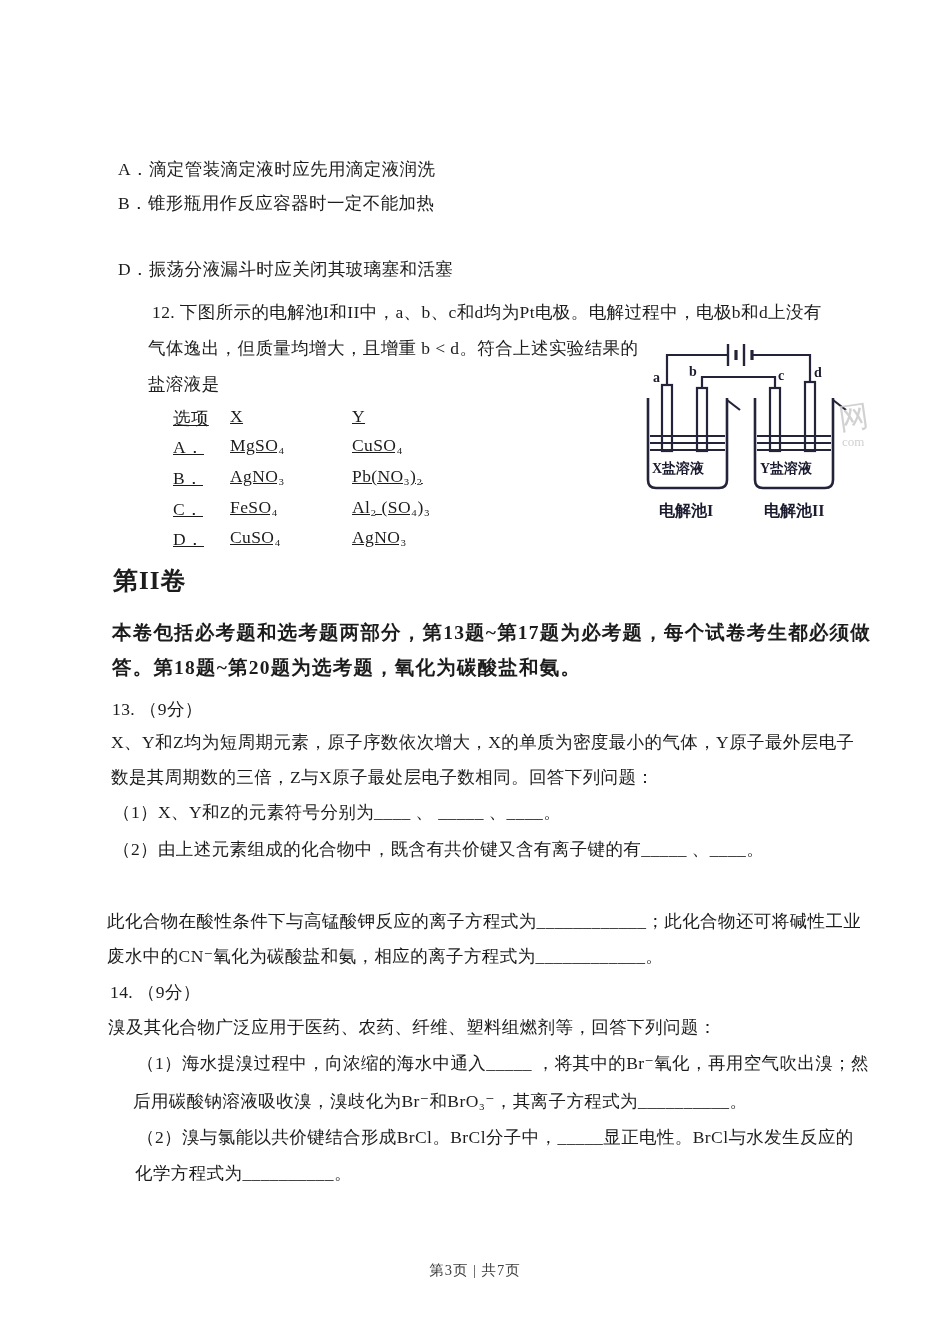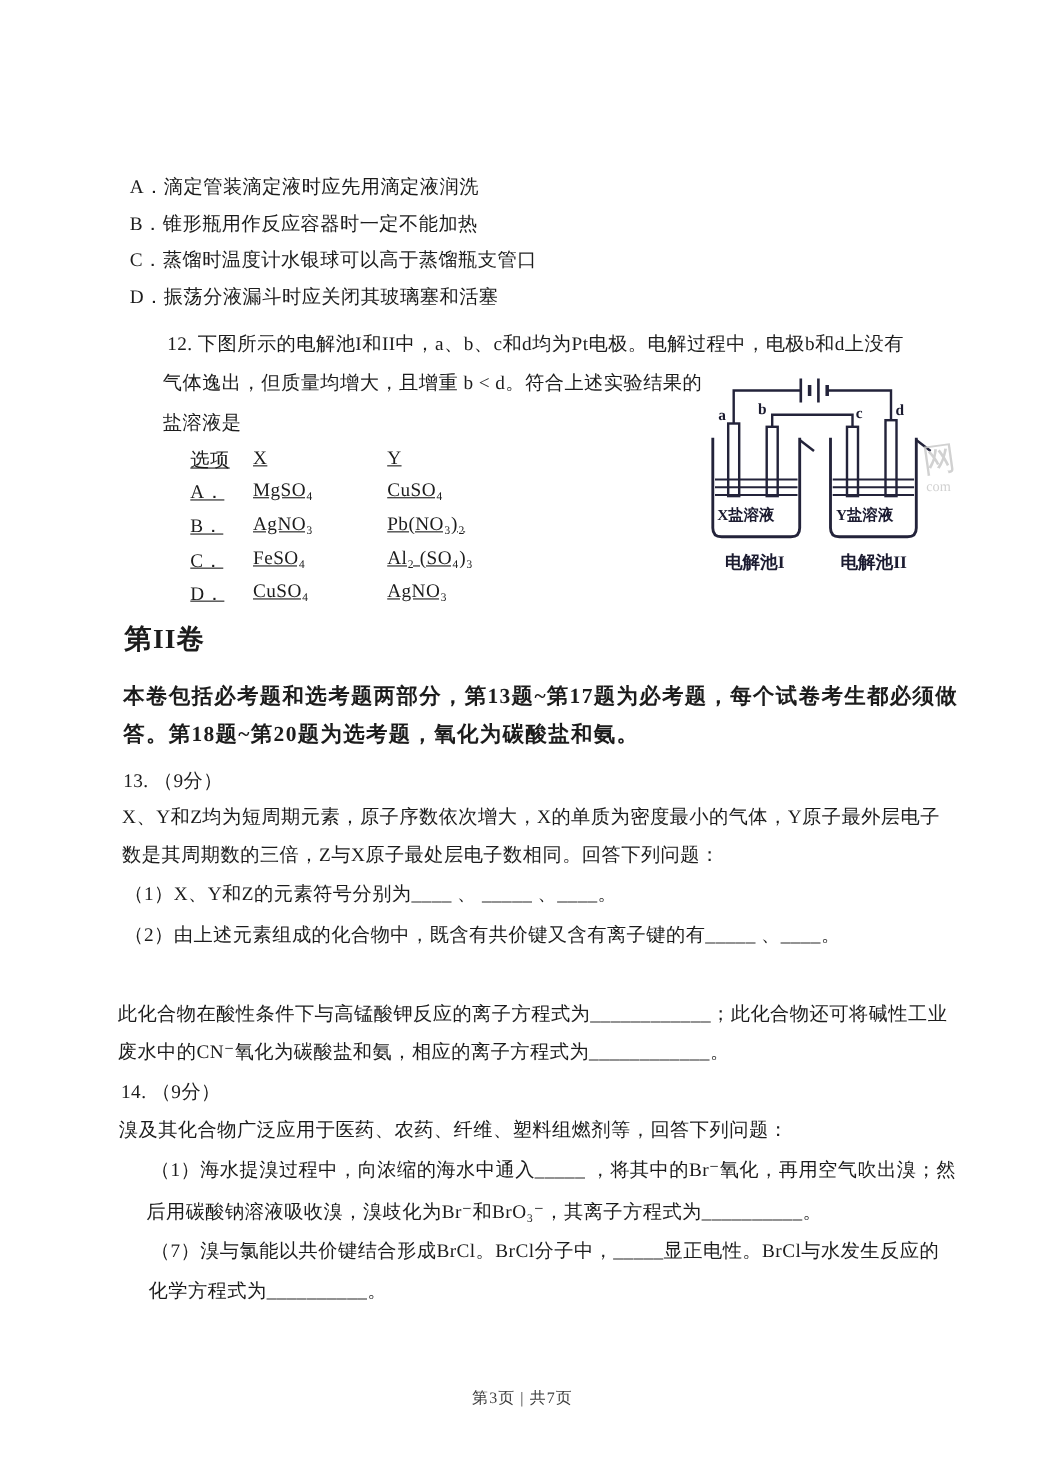--- a/index.html
+++ b/index.html
@@ -64,21 +64,20 @@
   .fig-electrode-label{font-size:14px;font-weight:700;}
   .watermark{fill:#c9c9c9;opacity:0.85;}
 </style>
 </head>
 <body>
 
 <div class="page">
 
   <div class="line" style="left:118px;top:143px">A．滴定管装滴定液时应先用滴定液润洗</div>
   <div class="line" style="left:118px;top:177px">B．锥形瓶用作反应容器时一定不能加热</div>
-  <div class="line" style="left:118px;top:210px">C．蒸馏时温度计水银球可以高于蒸馏瓶支管口</div>
   <div class="line" style="left:118px;top:243px">D．振荡分液漏斗时应关闭其玻璃塞和活塞</div>
 
   <div class="line" style="left:152px;top:286px">12. 下图所示的电解池I和II中，a、b、c和d均为Pt电极。电解过程中，电极b和d上没有</div>
   <div class="line" style="left:148px;top:322px">气体逸出，但质量均增大，且增重 b &lt; d。符合上述实验结果的</div>
   <div class="line" style="left:148px;top:358px">盐溶液是</div>
 
   <div class="cell" style="left:173px;top:390px">选项</div>
   <div class="cell" style="left:230px;top:390px">X</div>
   <div class="cell" style="left:352px;top:390px">Y</div>
 
@@ -157,18 +156,18 @@
   <div class="line" style="left:111px;top:751px">数是其周期数的三倍，Z与X原子最处层电子数相同。回答下列问题：</div>
   <div class="line" style="left:113px;top:786px">（1）X、Y和Z的元素符号分别为____ 、 _____ 、____。</div>
   <div class="line" style="left:113px;top:823px">（2）由上述元素组成的化合物中，既含有共价键又含有离子键的有_____ 、____。</div>
   <div class="line" style="left:107px;top:895px">此化合物在酸性条件下与高锰酸钾反应的离子方程式为____________；此化合物还可将碱性工业</div>
   <div class="line" style="left:107px;top:930px">废水中的CN⁻氧化为碳酸盐和氨，相应的离子方程式为____________。</div>
 
   <div class="line" style="left:110px;top:966px">14. （9分）</div>
   <div class="line" style="left:108px;top:1001px">溴及其化合物广泛应用于医药、农药、纤维、塑料组燃剂等，回答下列问题：</div>
   <div class="line" style="left:137px;top:1037px">（1）海水提溴过程中，向浓缩的海水中通入_____ ，将其中的Br⁻氧化，再用空气吹出溴；然</div>
   <div class="line" style="left:133px;top:1075px">后用碳酸钠溶液吸收溴，溴歧化为Br⁻和BrO₃⁻，其离子方程式为__________。</div>
-  <div class="line" style="left:137px;top:1111px">（7）溴与氯能以共价键结合形成BrCl。BrCl分子中，_____显正电性。BrCl与水发生反应的</div>
+  <div class="line" style="left:137px;top:1111px">（2）溴与氯能以共价键结合形成BrCl。BrCl分子中，_____显正电性。BrCl与水发生反应的</div>
   <div class="line" style="left:135px;top:1147px">化学方程式为__________。</div>
 
   <div class="footer" style="top:1245px">第3页 | 共7页</div>
 
 </div>
 
 </body></html>

